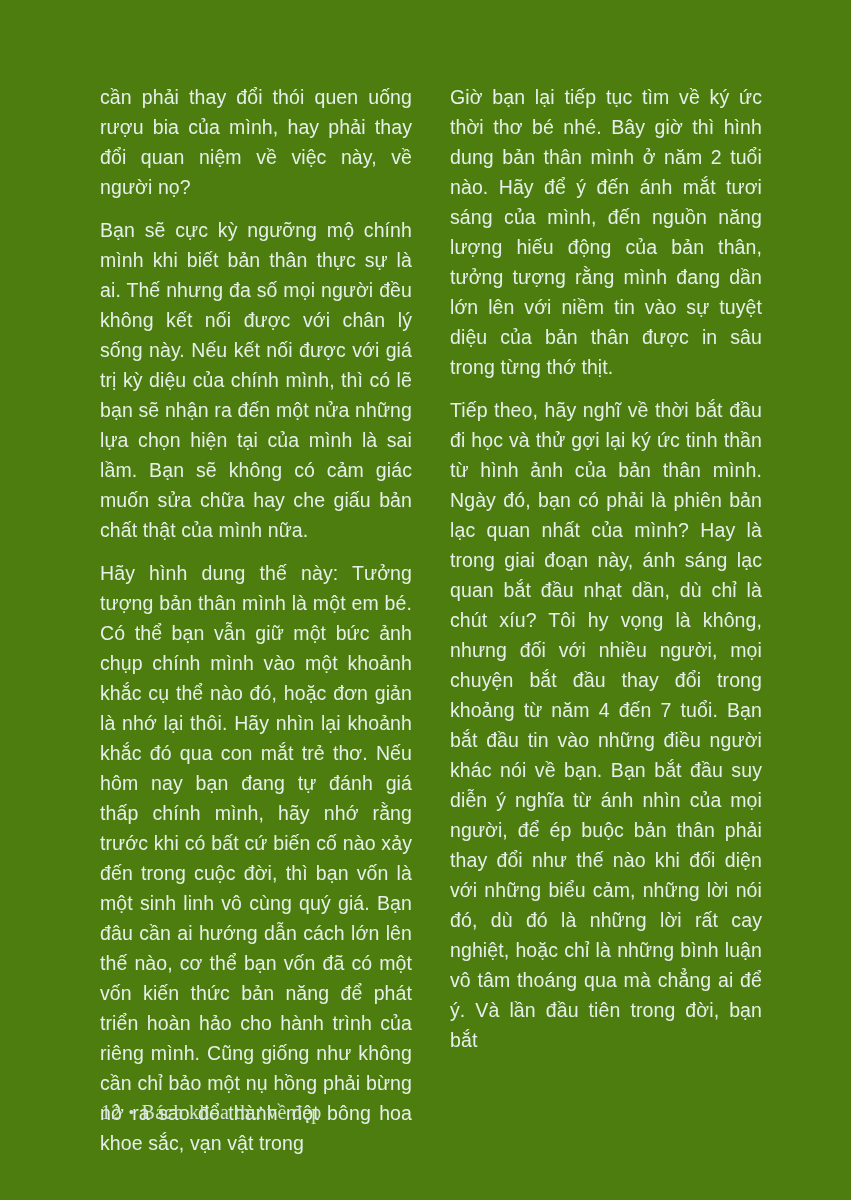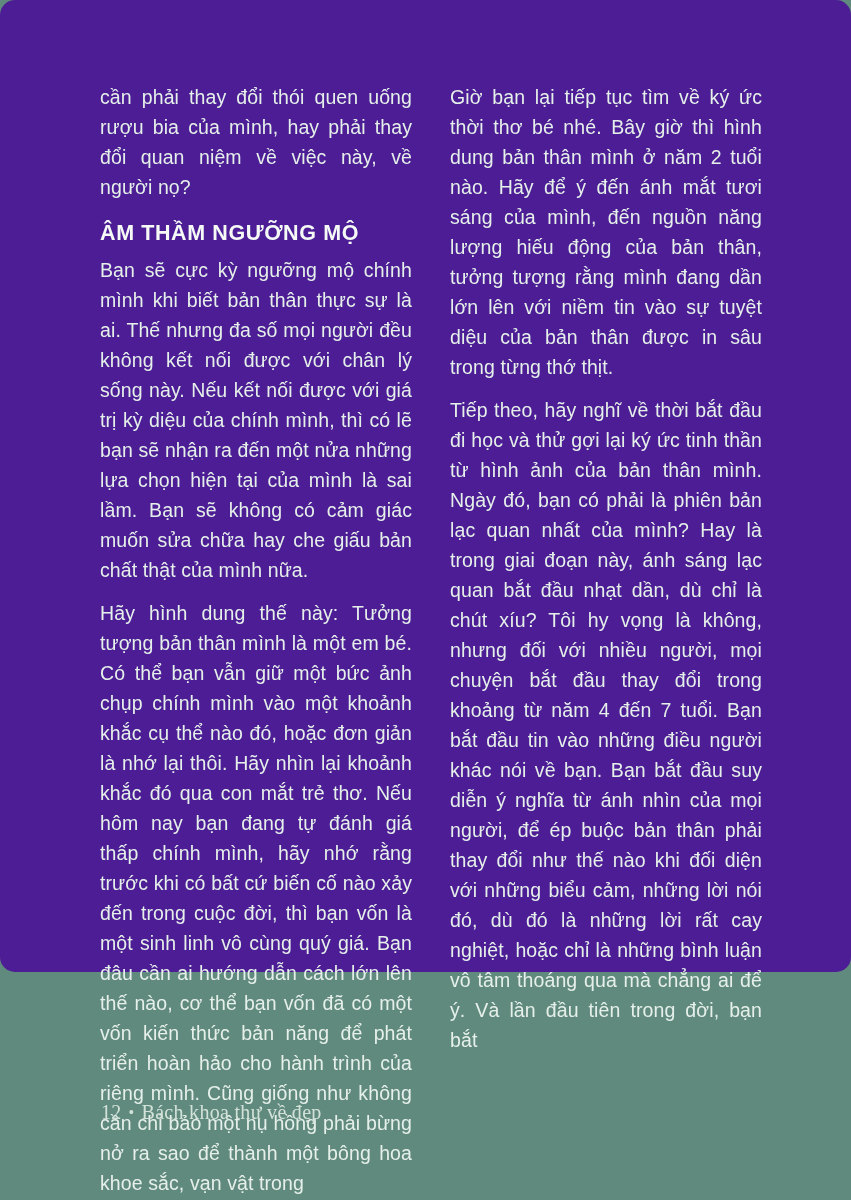--- a/index.html
+++ b/index.html
@@ -9,23 +9,22 @@
   body {
     width: 851px;
     height: 1200px;
     background: #618a7e;
     font-family: "Liberation Sans", sans-serif;
     overflow: hidden;
   }
   .page {
     position: relative;
     width: 851px;
-    height: 972px;
-    background: #4c1d95;
-    border-radius: 15px;
+    height: 1200px;
+    background: #4d7c0f;
   }
   .columns {
     position: absolute;
     left: 100px;
     top: 82px;
     width: 662px;
     display: flex;
     gap: 38px;
   }
   .column {
@@ -69,21 +68,20 @@
 </style>
 </head>
 <body>
 
 <div class="page">
 
   <div class="columns">
 
     <div class="column">
       <p>cần phải thay đổi thói quen uống rượu bia của mình, hay phải thay đổi quan niệm về việc này, về người nọ?</p>
-      <h2 class="section-heading">ÂM THẦM NGƯỠNG MỘ</h2>
       <p>Bạn sẽ cực kỳ ngưỡng mộ chính mình khi biết bản thân thực sự là ai. Thế nhưng đa số mọi người đều không kết nối được với chân lý sống này. Nếu kết nối được với giá trị kỳ diệu của chính mình, thì có lẽ bạn sẽ nhận ra đến một nửa những lựa chọn hiện tại của mình là sai lầm. Bạn sẽ không có cảm giác muốn sửa chữa hay che giấu bản chất thật của mình nữa.</p>
       <p>Hãy hình dung thế này: Tưởng tượng bản thân mình là một em bé. Có thể bạn vẫn giữ một bức ảnh chụp chính mình vào một khoảnh khắc cụ thể nào đó, hoặc đơn giản là nhớ lại thôi. Hãy nhìn lại khoảnh khắc đó qua con mắt trẻ thơ. Nếu hôm nay bạn đang tự đánh giá thấp chính mình, hãy nhớ rằng trước khi có bất cứ biến cố nào xảy đến trong cuộc đời, thì bạn vốn là một sinh linh vô cùng quý giá. Bạn đâu cần ai hướng dẫn cách lớn lên thế nào, cơ thể bạn vốn đã có một vốn kiến thức bản năng để phát triển hoàn hảo cho hành trình của riêng mình. Cũng giống như không cần chỉ bảo một nụ hồng phải bừng nở ra sao để thành một bông hoa khoe sắc, vạn vật trong</p>
     </div>
 
     <div class="column">
       <p>Giờ bạn lại tiếp tục tìm về ký ức thời thơ bé nhé. Bây giờ thì hình dung bản thân mình ở năm 2 tuổi nào. Hãy để ý đến ánh mắt tươi sáng của mình, đến nguồn năng lượng hiếu động của bản thân, tưởng tượng rằng mình đang dần lớn lên với niềm tin vào sự tuyệt diệu của bản thân được in sâu trong từng thớ thịt.</p>
       <p>Tiếp theo, hãy nghĩ về thời bắt đầu đi học và thử gợi lại ký ức tinh thần từ hình ảnh của bản thân mình. Ngày đó, bạn có phải là phiên bản lạc quan nhất của mình? Hay là trong giai đoạn này, ánh sáng lạc quan bắt đầu nhạt dần, dù chỉ là chút xíu? Tôi hy vọng là không, nhưng đối với nhiều người, mọi chuyện bắt đầu thay đổi trong khoảng từ năm 4 đến 7 tuổi. Bạn bắt đầu tin vào những điều người khác nói về bạn. Bạn bắt đầu suy diễn ý nghĩa từ ánh nhìn của mọi người, để ép buộc bản thân phải thay đổi như thế nào khi đối diện với những biểu cảm, những lời nói đó, dù đó là những lời rất cay nghiệt, hoặc chỉ là những bình luận vô tâm thoáng qua mà chẳng ai để ý. Và lần đầu tiên trong đời, bạn bắt</p>
     </div>
 
   </div>

